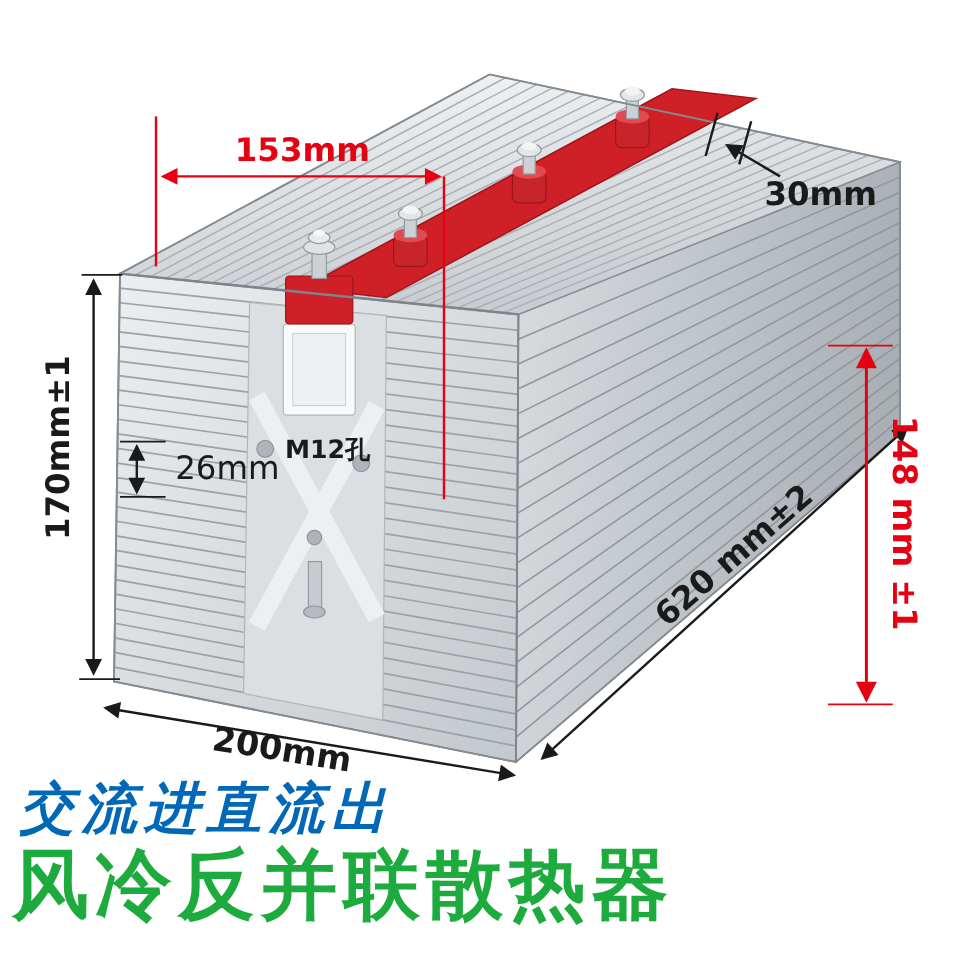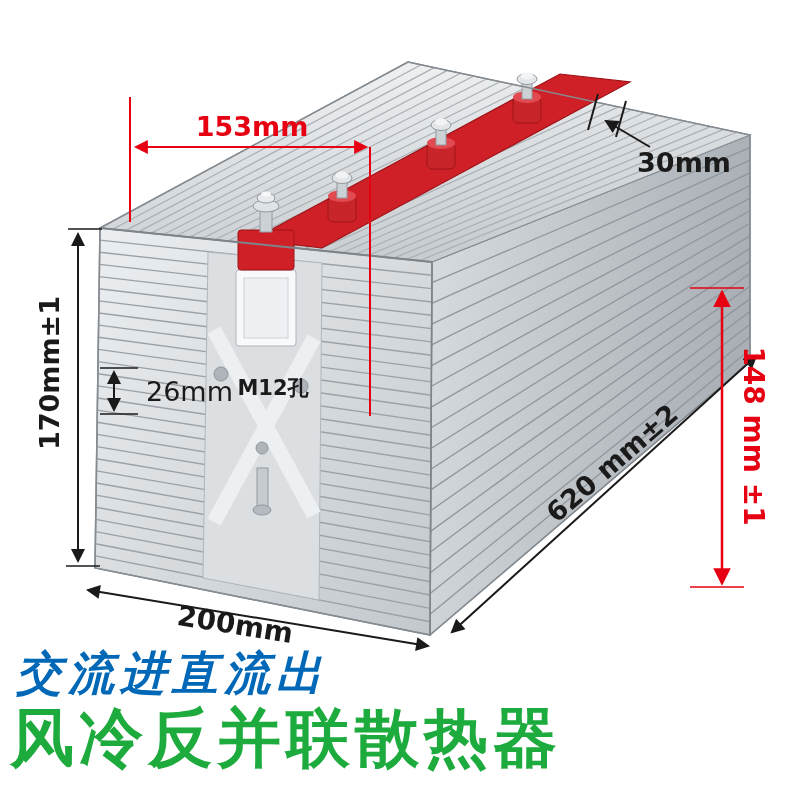--- a/index.html
+++ b/index.html
@@ -207,20 +207,20 @@
       <line x1="722" y1="292" x2="722" y2="583" stroke="#e60012" stroke-width="2.5" marker-start="url(#arR)" marker-end="url(#arR)"></line>
 
       <line x1="88" y1="590" x2="428" y2="646" stroke="#1a1a1a" stroke-width="2" marker-start="url(#arK)" marker-end="url(#arK)"></line>
     </g>
   </svg>
 
   <div class="dim red" style="left:252px;top:126px;font-size:27px">153mm</div>
   <div class="dim black" style="left:684px;top:162px;font-size:27px;font-weight:600">30mm</div>
   <div class="dim black" style="left:49px;top:373px;font-size:27px;font-weight:600;transform:translate(-50%,-50%) rotate(-90deg)">170mm±1</div>
   <div class="dim black" style="left:146px;top:391px;font-size:27px;font-weight:400;transform:translate(0,-50%)">26mm</div>
-  <div class="dim black" style="left:273px;top:388px;font-size:21px">M12孔</div>
+  <div class="dim black" style="left:273px;top:375px;font-size:21px">M12孔</div>
   <div class="dim black" style="left:612px;top:463px;font-size:27px;font-weight:600;transform:translate(-50%,-50%) rotate(-41deg)">620 mm±2</div>
   <div class="dim red" style="left:753px;top:436px;font-size:28px;transform:translate(-50%,-50%) rotate(90deg)">148 mm ±1</div>
   <div class="dim black" style="left:235px;top:625px;font-size:28px;font-weight:600;transform:translate(-50%,-50%) rotate(9deg)">200mm</div>
 
   <div class="caption blue">交流进直流出</div>
   <div class="caption green">风冷反并联散热器</div>
 </div>
 
 </body></html>

